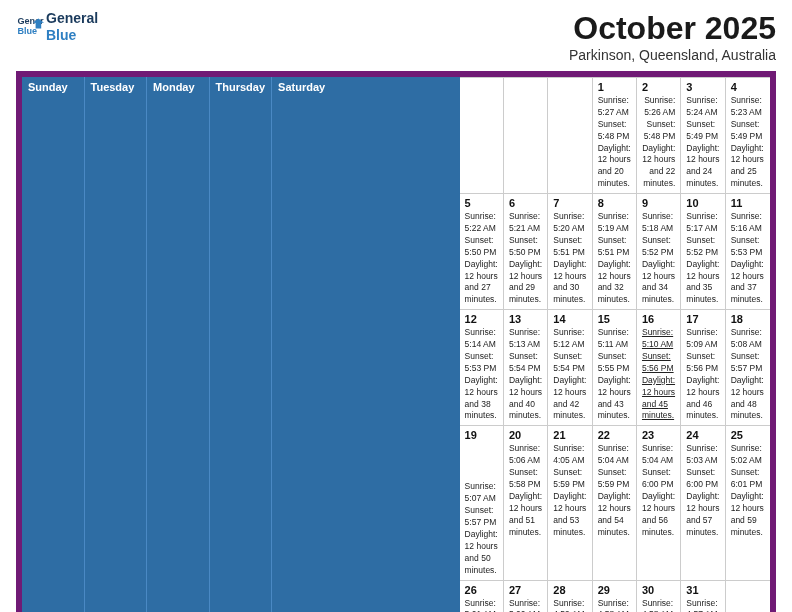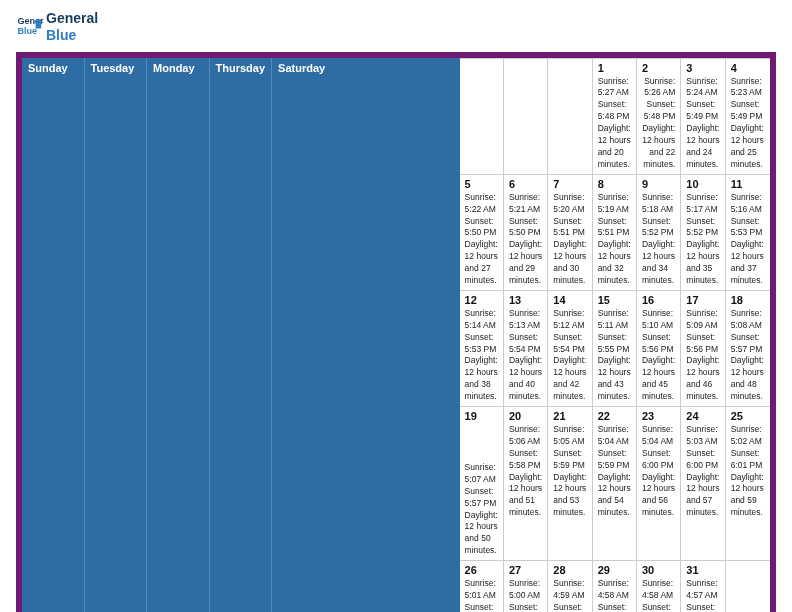--- a/index.html
+++ b/index.html
@@ -107,20 +107,24 @@
         <rect x="0" y="0" width="40" height="40" fill="none"></rect>
         <text x="2" y="16" font-size="13" font-weight="bold" fill="#1a3a5c" font-family="Arial">General</text>
         <text x="2" y="30" font-size="13" font-weight="bold" fill="#2e7fc2" font-family="Arial">Blue</text>
         <polygon points="32,8 40,14 36,14 36,22 28,22 28,14 24,14" fill="#2e7fc2"></polygon>
       </svg>
       <div style="display:flex;flex-direction:column;line-height:1.2;">
         <span style="font-size:14px;font-weight:bold;color:#1a3a5c;">General</span>
         <span style="font-size:14px;font-weight:bold;color:#2e7fc2;">Blue</span>
       </div>
     </div>
+    <div class="title-block">
+      <div class="month-title">October 2025</div>
+      <div class="subtitle">Parkinson, Queensland, Australia</div>
+    </div>
   </div>
 
   <div class="calendar">
     <div class="cal-header-row">
       <div class="cal-header-cell">Sunday</div>
       <div class="cal-header-cell">Tuesday</div>
       <div class="cal-header-cell">Monday</div>
       <div class="cal-header-cell">Thursday</div>
       <div class="cal-header-cell">Saturday</div>
     </div>
@@ -233,21 +237,21 @@
           </div>
           <div class="cal-cell">
             <div class="cell-day">15</div>
             <div class="cell-info" style="white-space: pre-line;">Sunrise: 5:11 AM
 Sunset: 5:55 PM
 Daylight: 12 hours
 and 43 minutes.</div>
           </div>
           <div class="cal-cell">
             <div class="cell-day">16</div>
-            <div class="cell-info" style="white-space: pre-line;">Sunrise: 5:10 AM
+            <div class="cell-info" style="white-space: pre-line; text-decoration: underline;">Sunrise: 5:10 AM
 Sunset: 5:56 PM
 Daylight: 12 hours
 and 45 minutes.</div>
           </div>
           <div class="cal-cell">
             <div class="cell-day">17</div>
             <div class="cell-info" style="white-space: pre-line;">Sunrise: 5:09 AM
 Sunset: 5:56 PM
 Daylight: 12 hours
 and 46 minutes.</div>
@@ -270,21 +274,21 @@
           </div>
           <div class="cal-cell">
             <div class="cell-day">20</div>
             <div class="cell-info" style="white-space: pre-line;">Sunrise: 5:06 AM
 Sunset: 5:58 PM
 Daylight: 12 hours
 and 51 minutes.</div>
           </div>
           <div class="cal-cell">
             <div class="cell-day">21</div>
-            <div class="cell-info" style="white-space: pre-line;">Sunrise: 5:05 AM
+            <div class="cell-info" style="white-space: pre-line;">Sunrise: 4:05 AM
 Sunset: 5:59 PM
 Daylight: 12 hours
 and 53 minutes.</div>
           </div>
           <div class="cal-cell">
             <div class="cell-day">22</div>
             <div class="cell-info" style="white-space: pre-line;">Sunrise: 5:04 AM
 Sunset: 5:59 PM
 Daylight: 12 hours
 and 54 minutes.</div>

